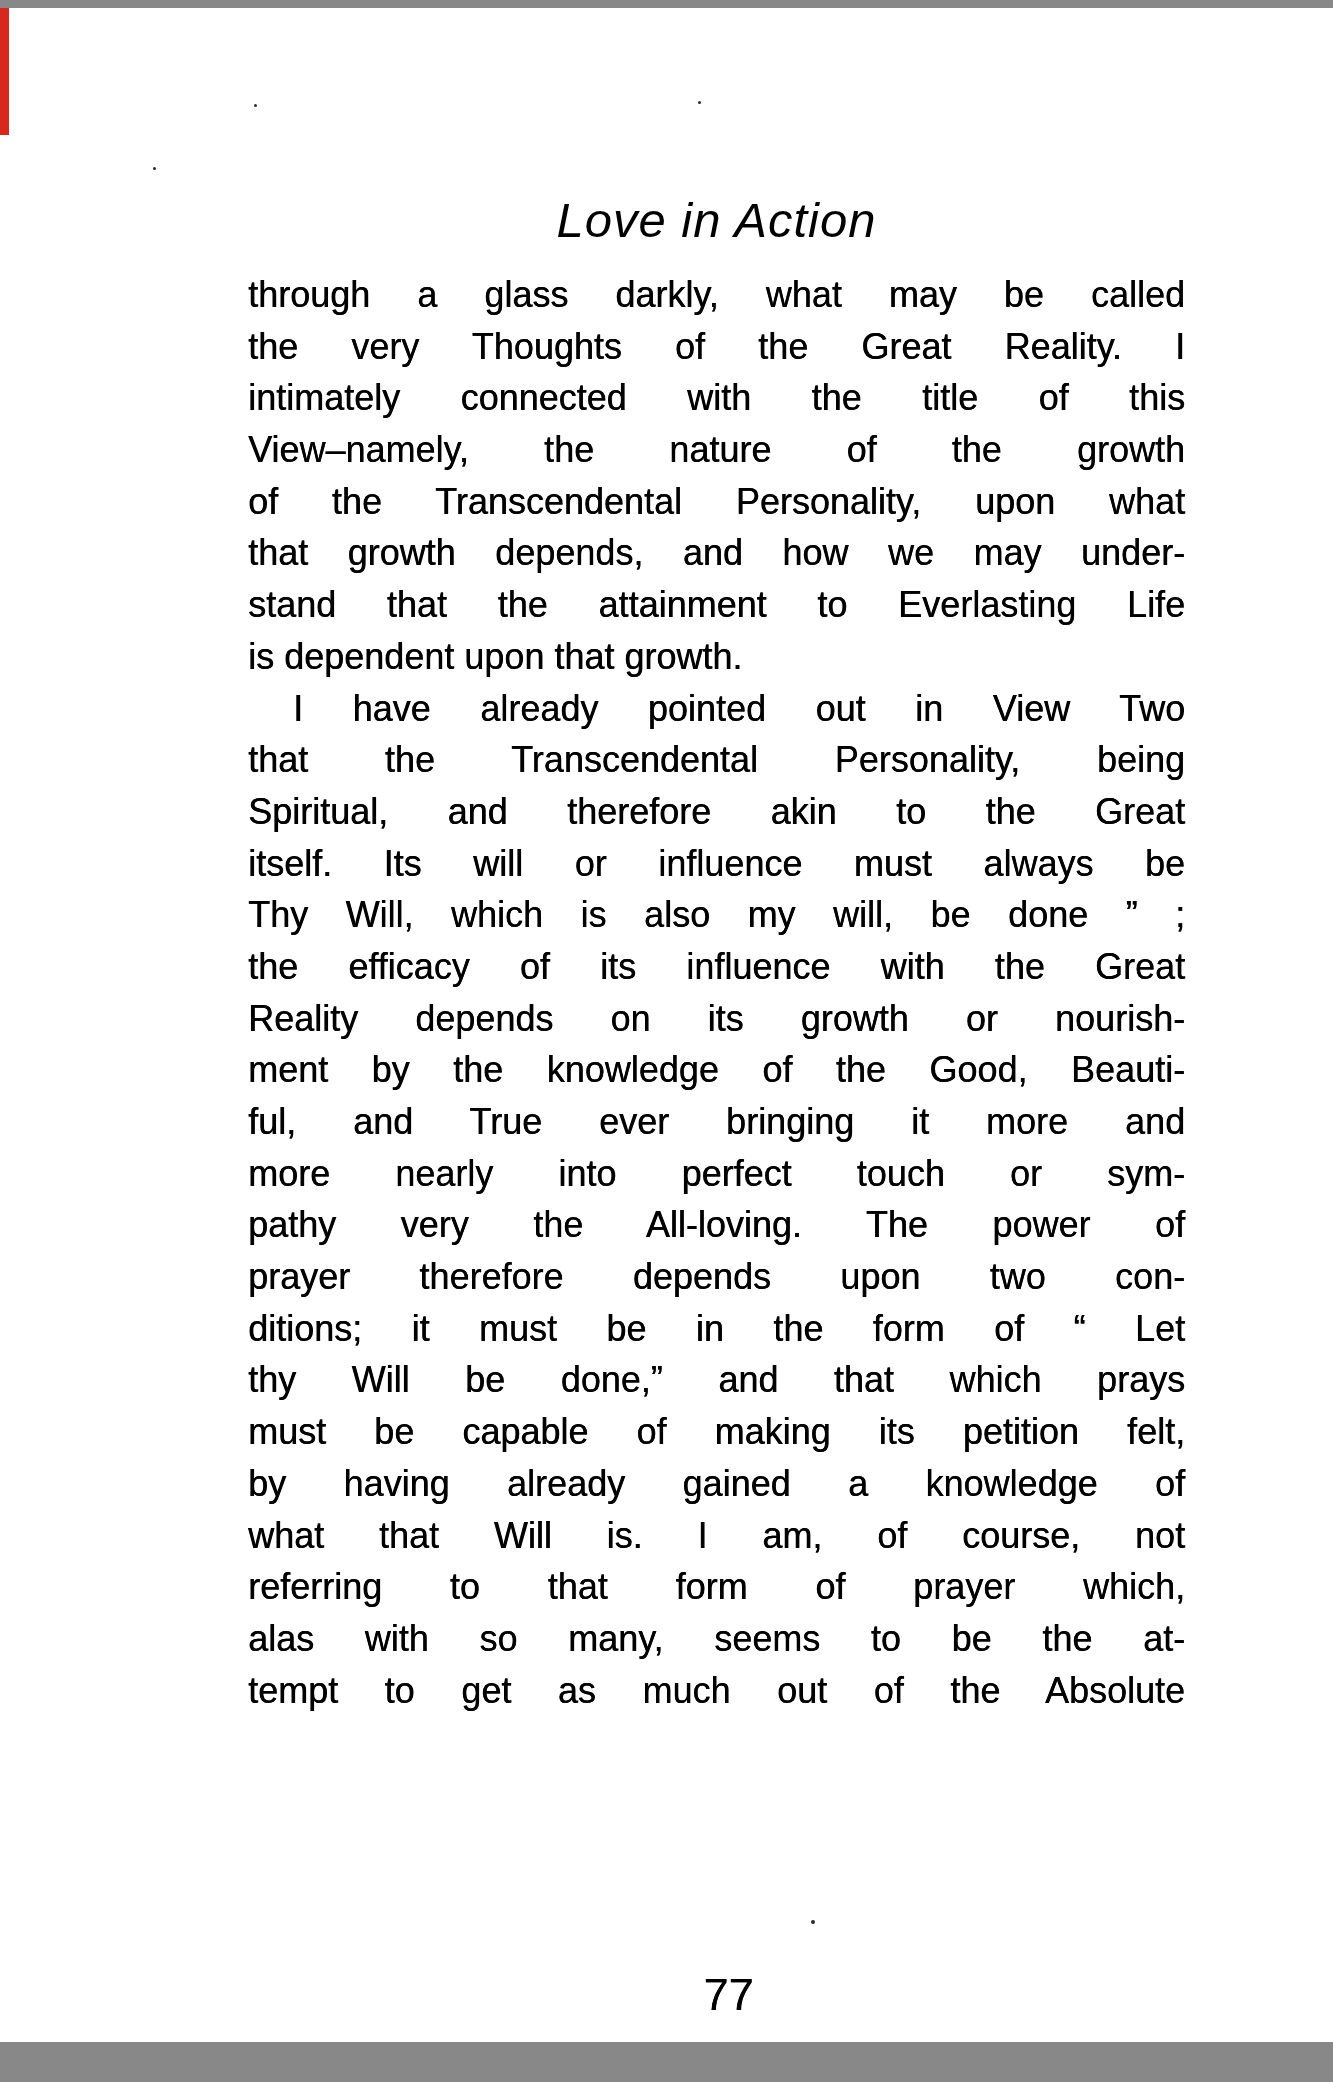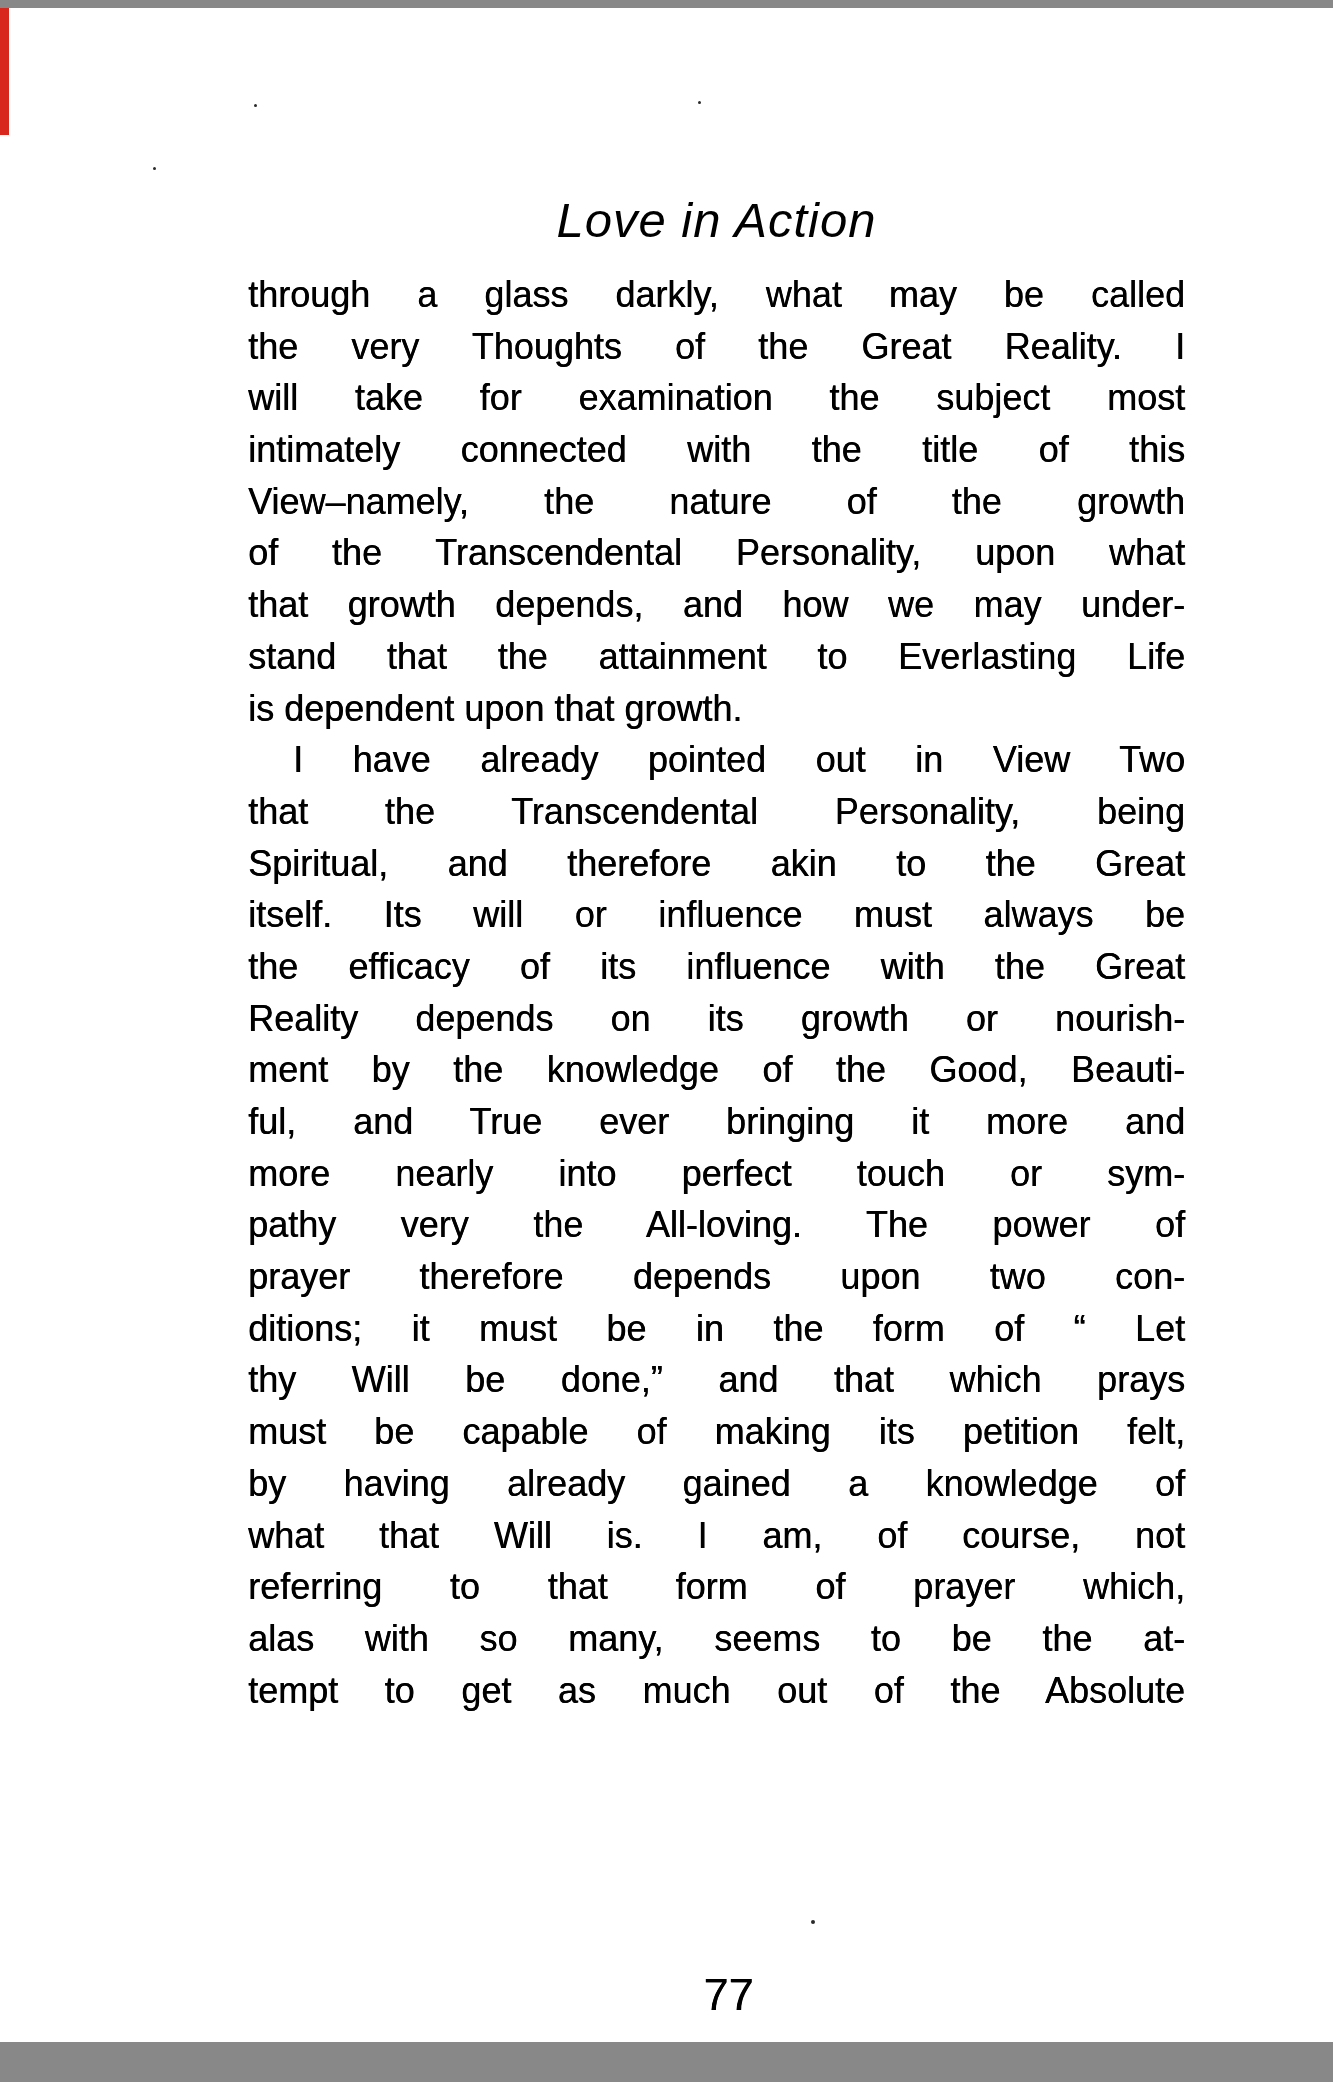--- a/index.html
+++ b/index.html
@@ -81,31 +81,31 @@
   <div class="speck s1"></div>
   <div class="speck s2"></div>
   <div class="speck s3"></div>
   <div class="speck s4"></div>
 
   <div class="running-head">Love in Action</div>
 
   <div class="body-text">
     <div class="ln">through a glass darkly, what may be called</div>
     <div class="ln">the very Thoughts of the Great Reality.  I</div>
-    <div class="ln">will take for examination the subject most</div>
     <div class="ln">intimately connected with the title of this</div>
     <div class="ln">View–namely, the nature of the growth</div>
     <div class="ln">of the Transcendental Personality, upon what</div>
     <div class="ln">that growth depends, and how we may under-</div>
     <div class="ln">stand that the attainment to Everlasting Life</div>
     <div class="ln end">is dependent upon that growth.</div>
     <div class="ln ind">I have already pointed out in View Two</div>
     <div class="ln">that the Transcendental Personality, being</div>
     <div class="ln">Spiritual, and therefore akin to the Great</div>
     <div class="ln">itself.  Its will or influence must always be</div>
+    <div class="ln">Thy Will, which is also my will, be done ” ;</div>
     <div class="ln">the efficacy of its influence with the Great</div>
     <div class="ln">Reality depends on its growth or nourish-</div>
     <div class="ln">ment by the knowledge of the Good, Beauti-</div>
     <div class="ln">ful, and True ever bringing it more and</div>
     <div class="ln">more nearly into perfect touch or sym-</div>
     <div class="ln">pathy very the All-loving.  The power of</div>
     <div class="ln">prayer therefore depends upon two con-</div>
     <div class="ln">ditions; it must be in the form of “ Let</div>
     <div class="ln">thy Will be done,” and that which prays</div>
     <div class="ln">must be capable of making its petition felt,</div>

